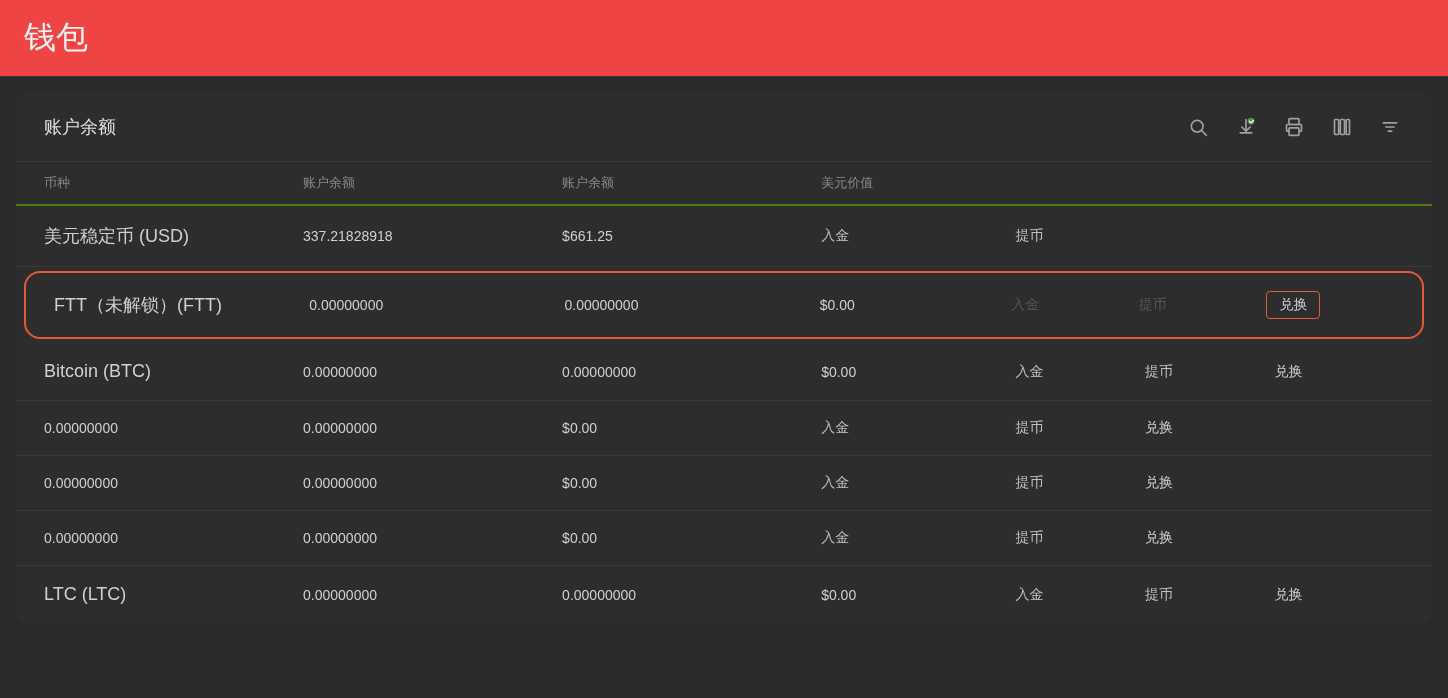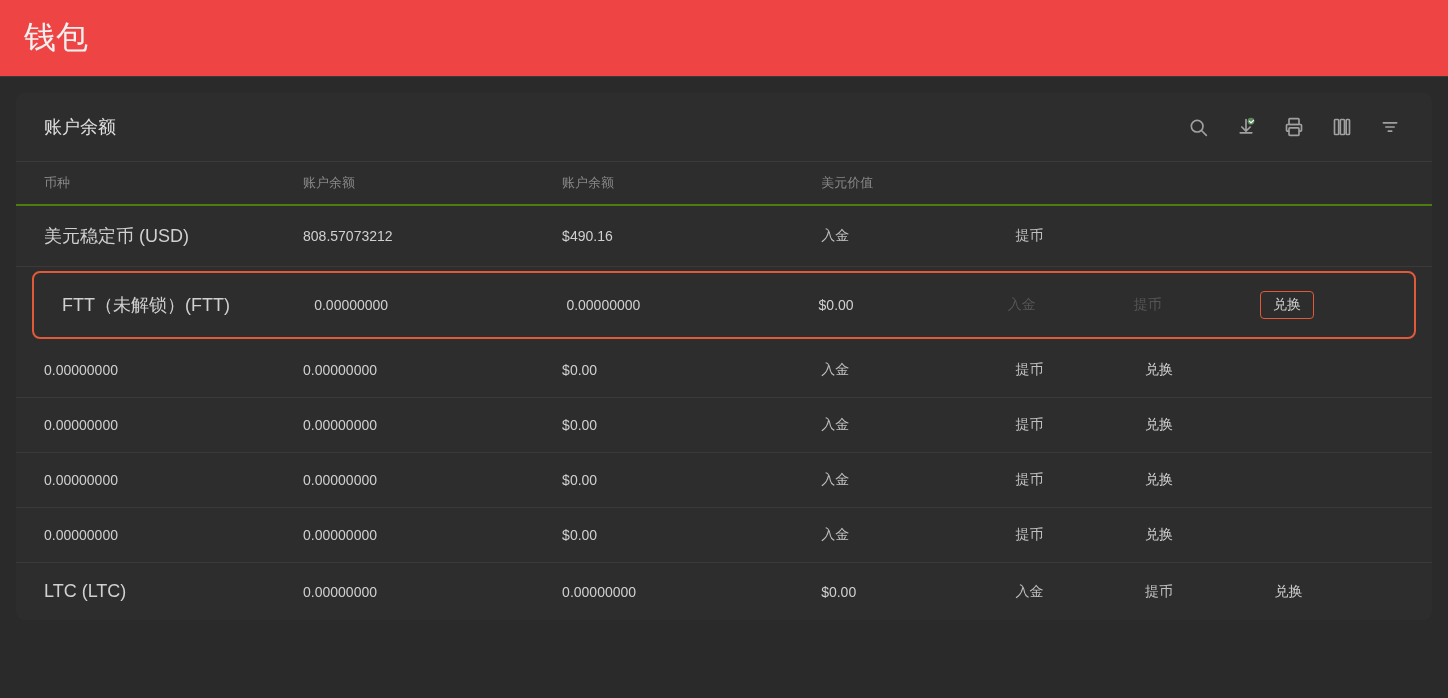--- a/index.html
+++ b/index.html
@@ -214,48 +214,49 @@
       <div class="table-header-cell">账户余额</div>
       <div class="table-header-cell">账户余额</div>
       <div class="table-header-cell">美元价值</div>
       <div class="table-header-cell"></div>
       <div class="table-header-cell"></div>
       <div class="table-header-cell"></div>
     </div>
 
     <div class="table-row" id="row-usd">
       <div class="table-cell currency-name">美元稳定币 (USD)</div>
-      <div class="table-cell">808.57073212</div>
-      <div class="table-cell">$490.16</div>
+      <div class="table-cell">337.21828918</div>
+      <div class="table-cell">$661.25</div>
       <div class="table-cell">
         <button class="action-btn">入金</button>
       </div>
       <div class="table-cell">
         <button class="action-btn">提币</button>
       </div>
       <div class="table-cell"></div>
     </div>
 
-    <div class="table-row highlighted" id="row-ftt" style="border: 2px solid #e05a3a; border-radius: 8px; margin: 4px 16px;">
+    <div class="table-row highlighted" id="row-ftt" style="border: 2px solid #e05a3a; border-radius: 16px; margin: 4px 8px;">
       <div class="table-cell currency-name">FTT（未解锁）(FTT)</div>
       <div class="table-cell">0.00000000</div>
       <div class="table-cell">0.00000000</div>
       <div class="table-cell">$0.00</div>
       <div class="table-cell">
         <button class="action-btn disabled">入金</button>
       </div>
       <div class="table-cell">
         <button class="action-btn disabled">提币</button>
       </div>
       <div class="table-cell">
         <button class="exchange-btn" style="border: 1px solid #e05a3a;">兑换</button>
       </div>
     </div>
 
     <div class="table-row" id="row-btc">
+      <div class="table-cell currency-name">Bitcoin (BTC)</div>
       <div class="table-cell">0.00000000</div>
       <div class="table-cell">0.00000000</div>
       <div class="table-cell">$0.00</div>
       <div class="table-cell">
         <button class="action-btn">入金</button>
       </div>
       <div class="table-cell">
         <button class="action-btn">提币</button>
       </div>
       <div class="table-cell">

